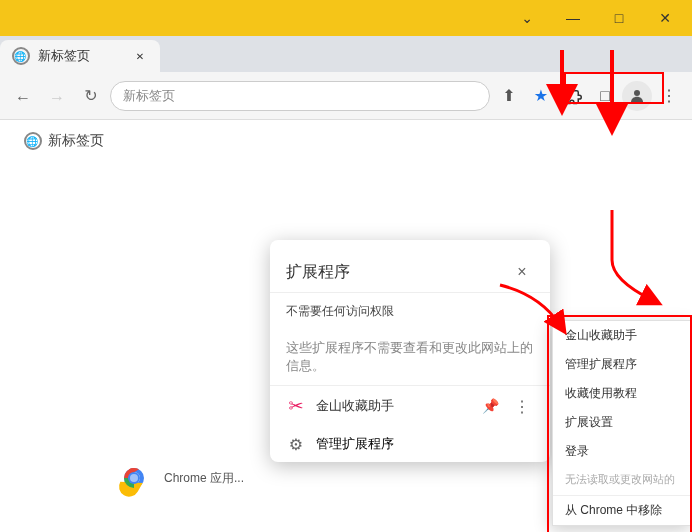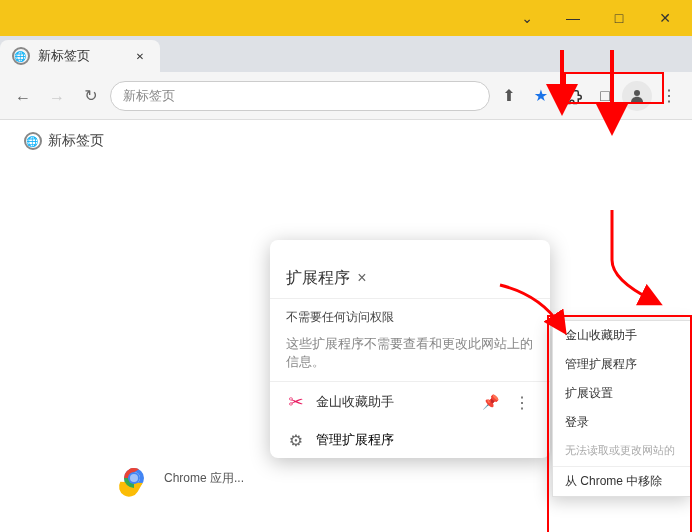--- a/index.html
+++ b/index.html
@@ -177,21 +177,22 @@
       width: 280px;
       background: #fff;
       border-radius: 8px;
       box-shadow: 0 4px 20px rgba(0,0,0,0.25);
       z-index: 100;
       padding: 0;
     }
     .popup-header {
       display: flex;
       align-items: center;
-      padding: 26px 16px 8px;
+      justify-content: space-between;
+      padding: 20px 16px 8px;
       border-bottom: 1px solid #eee;
     }
     .popup-title {
       font-size: 16px;
       font-weight: 500;
       color: #333;
     }
     .popup-close {
       width: 24px;
       height: 24px;
@@ -205,21 +206,21 @@
     }
 
     .popup-section {
       padding: 10px 16px;
       border-bottom: 1px solid #eee;
     }
     .popup-section-title {
       font-size: 12px;
       color: #444;
       font-weight: 500;
-      margin-bottom: 9px;
+      margin-bottom: 19px;
     }
     .popup-section-desc {
       font-size: 13px;
       color: #888;
     }
 
     .extension-item {
       display: flex;
       align-items: center;
       padding: 8px 16px;
@@ -418,20 +419,21 @@
 
     <div class="manage-item">
       <div class="manage-icon">⚙</div>
       <span class="manage-label">管理扩展程序</span>
     </div>
   </div>
 
   <div class="context-menu">
     <div class="context-item" style="font-weight:500;">金山收藏助手</div>
     <div class="context-item">管理扩展程序</div>
+    <div class="context-item">收藏使用教程</div>
     <div class="context-item">扩展设置</div>
     <div class="context-item">登录</div>
     <div class="context-item disabled" style="font-size:11px;">无法读取或更改网站的</div>
     <div class="context-item separator">从 Chrome 中移除</div>
 
   </div>
 
   <div class="highlight-box"></div>
 
   <svg style="position:absolute; top:80px; right:20px; width:120px; height:130px; pointer-events:none; z-index:400;">

